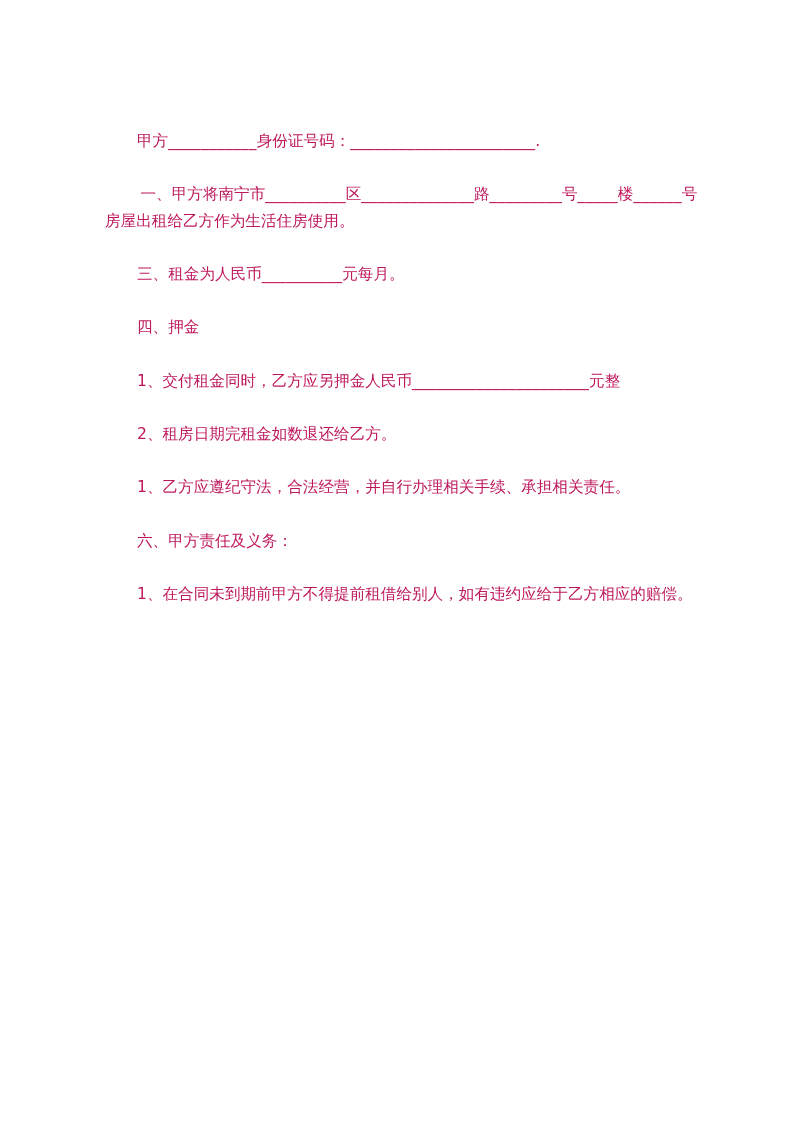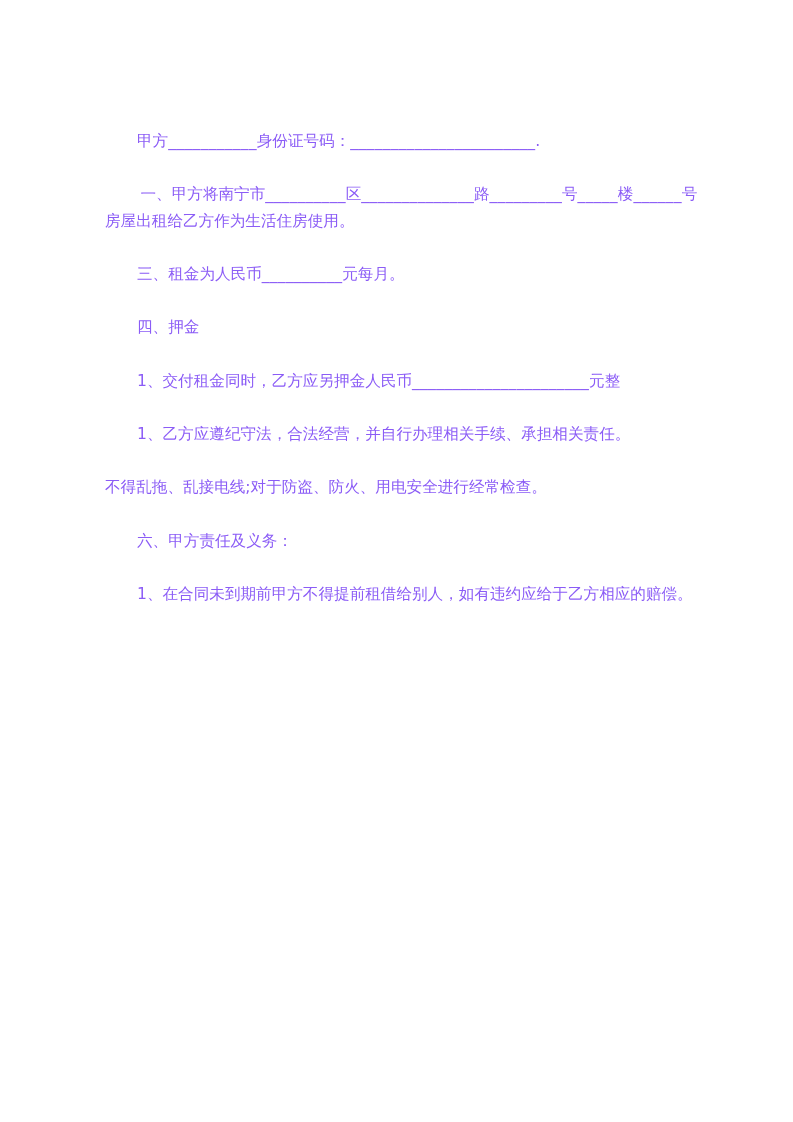--- a/index.html
+++ b/index.html
@@ -7,21 +7,21 @@
       padding: 0;
       background: #ffffff;
     }
     .page {
       position: relative;
       width: 793px;
       height: 1122px;
       background: #ffffff;
       overflow: hidden;
       font-family: "DejaVu Sans", sans-serif;
-      color: #8b5cf6;
+      color: #be185d;
     }
     .content {
       position: absolute;
       left: 105px;
       top: 127.7px;
       width: 620px;
     }
     .para {
       margin: 0 0 26.68px 0;
       padding: 0;
@@ -68,28 +68,30 @@
     </p>
 
     <p class="para">
       <span class="line indent">四、押金</span>
     </p>
 
     <p class="para">
       <span class="line indent">1、交付租金同时，乙方应另押金人民币<span class="blank">______________________</span>元整</span>
     </p>
 
+    <p class="para">
+      <span class="line indent">2、租房日期完租金如数退还给乙方。</span>
+    </p>
 
 
     <p class="para">
       <span class="line indent">1、乙方应遵纪守法，合法经营，并自行办理相关手续、承担相关责任。</span>
     </p>
 
     <p class="para">
-      <span class="line cont">不得乱拖、乱接电线;对于防盗、防火、用电安全进行经常检查。</span>
     </p>
 
 
 
     <p class="para">
       <span class="line indent">六、甲方责任及义务：</span>
     </p>
 
     <p class="para">
       <span class="line indent">1、在合同未到期前甲方不得提前租借给别人，如有违约应给于乙方相应的赔偿。</span>

